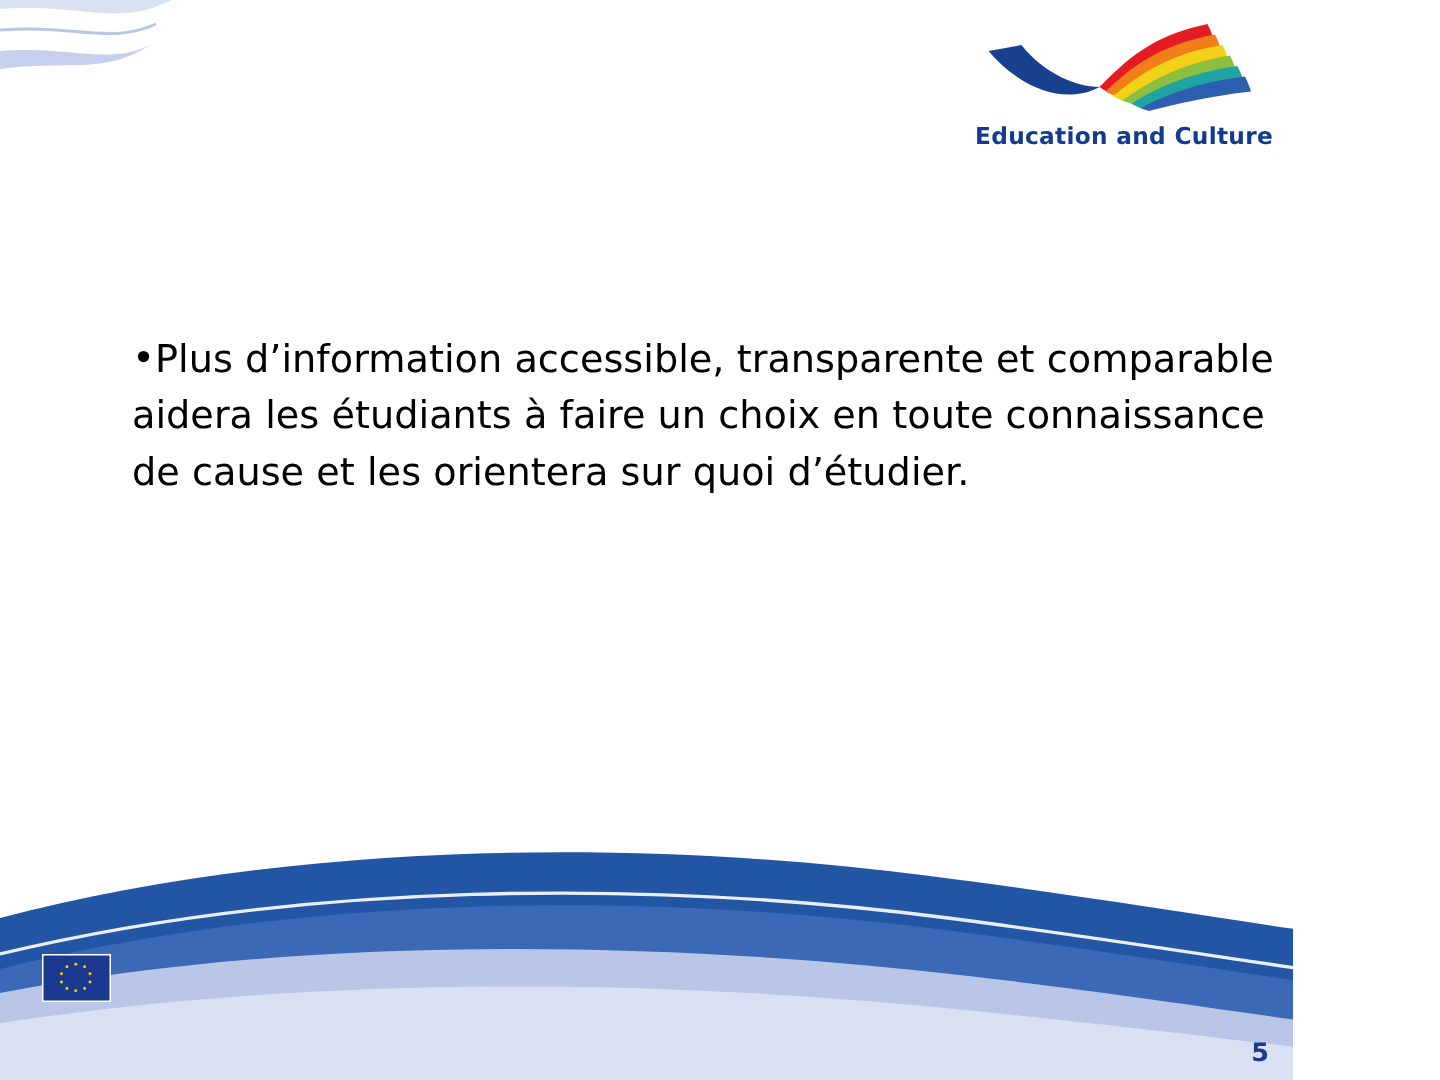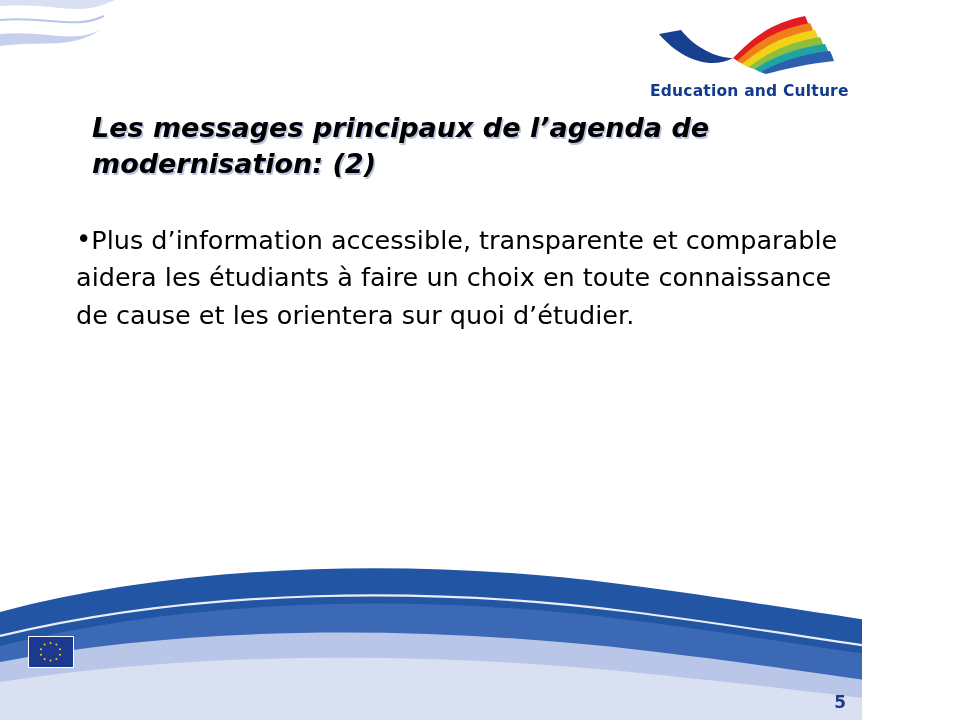--- a/index.html
+++ b/index.html
@@ -61,21 +61,21 @@
     font-weight: bold;
     font-size: 27px;
     line-height: 1.35;
     color: #000000;
     text-shadow: 1.5px 1.5px 0px #b9c3e0;
   }
 
   
   .body-text {
     position: absolute;
-    left: 76px;
+    left: 88px;
     top: 222px;
     width: 790px;
     font-family: "DejaVu Sans", sans-serif;
     font-size: 25.5px;
     line-height: 1.47;
     color: #000000;
   }
   .para {
     margin: 0 0 34px 0;
   }
@@ -138,21 +138,20 @@
       <path d="M78,44 C96,26 112,10 150,2 C152,6 153,9 154,12 C122,20 100,32 84,48 Z" fill="#e31b23"></path>
       <path d="M82,47 C100,30 118,16 155,9 C157,13 158,16 159,19 C126,26 104,36 88,50 Z" fill="#f07f1a"></path>
       <path d="M87,50 C106,35 124,22 160,16 C162,20 163,23 164,26 C132,32 110,41 93,53 Z" fill="#f3d117"></path>
       <path d="M93,53 C112,40 130,29 165,23 C167,27 168,30 169,33 C139,38 117,45 99,55 Z" fill="#8cbf3f"></path>
       <path d="M99,55 C118,44 136,35 170,30 C172,34 173,37 174,40 C146,44 124,50 105,58 Z" fill="#1fa3a3"></path>
       <path d="M105,58 C124,49 142,41 175,37 C177,41 178,44 179,47 C152,50 130,55 111,60 Z" fill="#2c5fb0"></path>
     </svg>
     <div class="logo-caption">Education and Culture</div>
   </div>
 
-  <div class="title">Les messages principaux de l’agenda de modernisation: (2)</div>
 
   <div class="body-text">
     <p class="para">
       <span class="bullet-dot">•</span><span>Plus d’information accessible, transparente et comparable aidera les étudiants à faire un choix en toute connaissance de cause et les orientera sur quoi d’étudier.</span>
     </p>
   </div>
 
   <svg class="bottom-wave" viewBox="0 0 960 170" preserveAspectRatio="none">
     <path d="M0,62 C190,12 420,8 620,34 C760,52 880,74 960,82 L960,170 L0,170 Z" fill="#2255a4"></path>
     <path d="M0,96 C200,46 430,44 630,70 C770,88 880,108 960,116 L960,170 L0,170 Z" fill="#3f6db8" opacity="0.85"></path>

